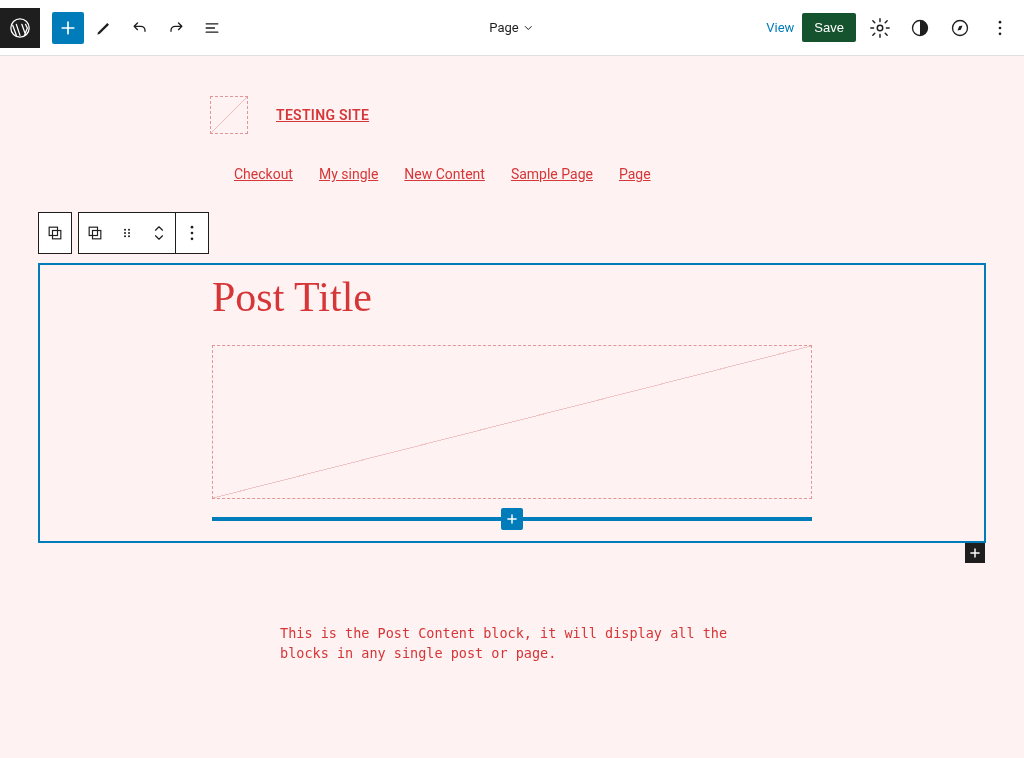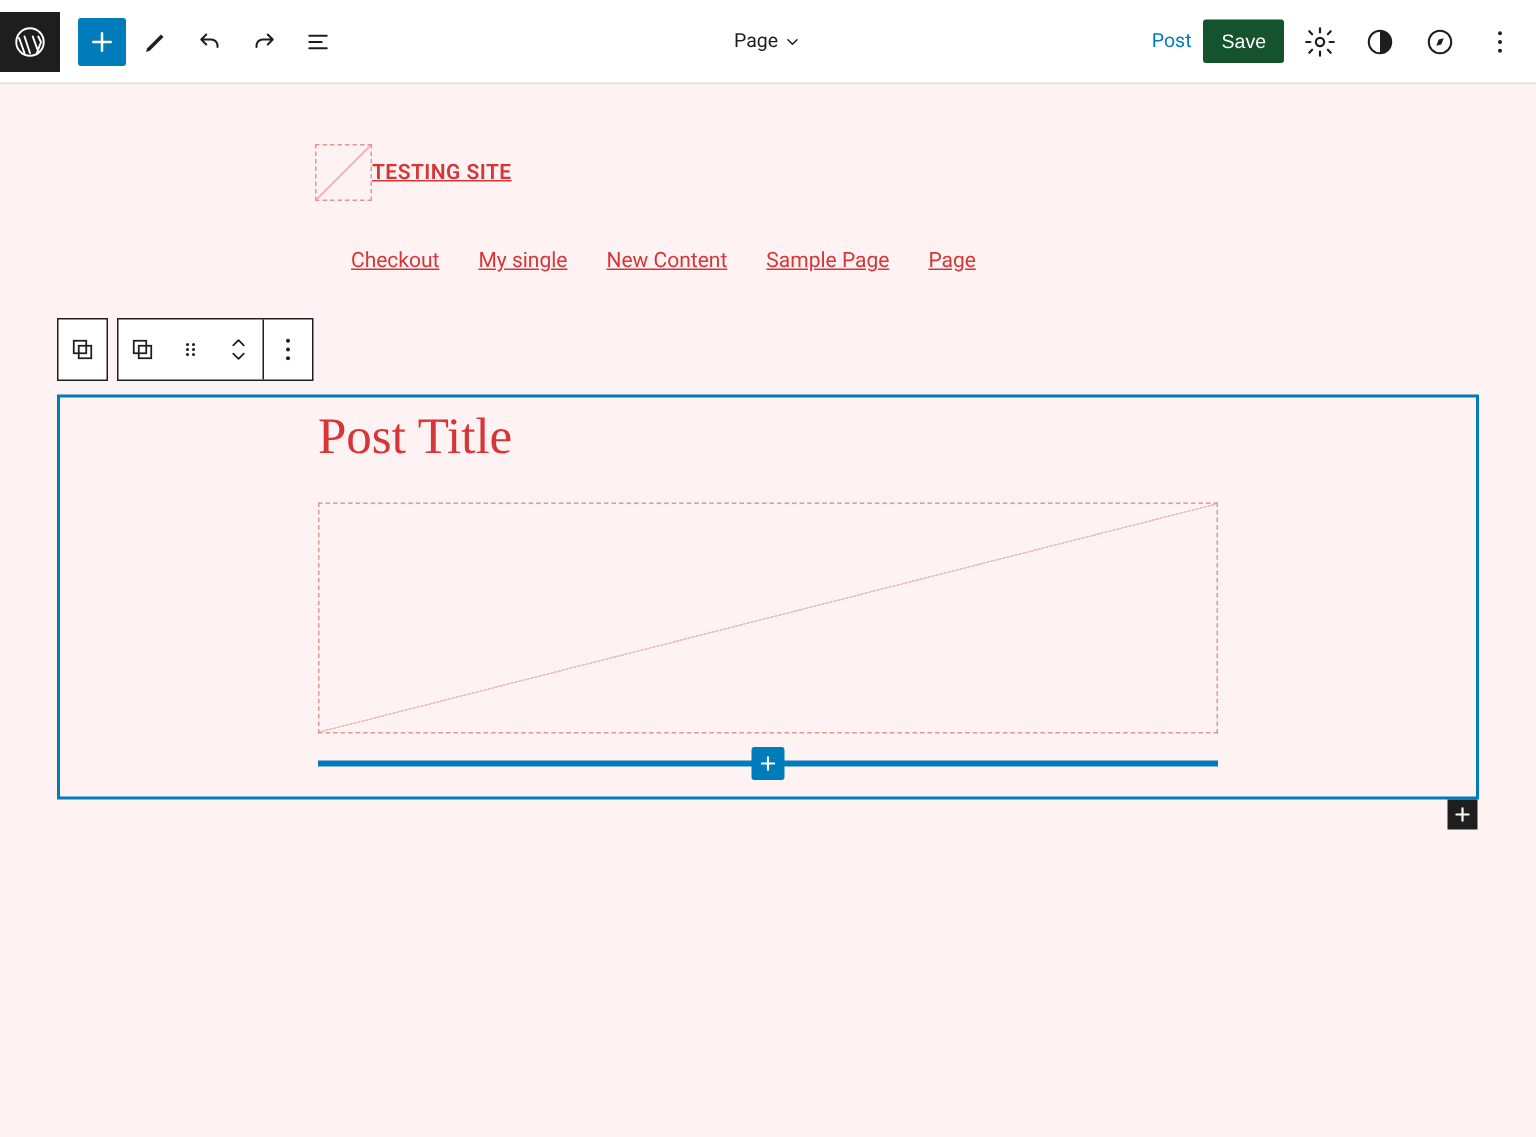--- a/index.html
+++ b/index.html
@@ -15,39 +15,39 @@
   .tb-center { position: absolute; left: 50%; transform: translateX(-50%); display: flex; align-items: center; gap: 4px; font-size: 13px; color: #1e1e1e; }
   .tb-right { margin-left: auto; display: flex; align-items: center; gap: 8px; padding-right: 8px; }
   .link-view { color: #007cba; font-size: 13px; cursor: pointer; }
   .btn-save { background: #14532d; color: #fff; border: none; padding: 7px 12px; font-size: 13px; border-radius: 2px; cursor: pointer; }
 
   
   .canvas { padding: 0; }
 
   
   .site-header { padding: 40px 0 0 210px; }
-  .site-id { display: flex; align-items: center; }
+  .site-id { display: flex; align-items: center; gap: 28px; }
   .logo-ph { width: 38px; height: 38px; border: 1px dashed #e29696; position: relative; background: #fff2f2; }
   .logo-ph::before { content: ""; position: absolute; inset: 0; background:
     linear-gradient(to bottom right, transparent calc(50% - .5px), #e29696 calc(50% - .5px), #e29696 calc(50% + .5px), transparent calc(50% + .5px)); opacity: .6; }
   .site-title { color: #d63638; font-size: 14px; font-weight: 600; text-decoration: underline; letter-spacing: .3px; }
   .site-nav { display: flex; gap: 26px; margin-top: 32px; margin-left: 24px; text-align: right; }
   .site-nav a { color: #d63638; font-size: 14px; text-decoration: underline; cursor: pointer; }
 
   
   .block-toolbar { display: flex; margin: 30px 0 0 38px; }
   .bt-group { background: #fff; border: 1px solid #1e1e1e; height: 42px; display: flex; align-items: center; }
   .bt-group + .bt-group { margin-left: 6px; }
   .bt-btn { width: 32px; height: 40px; display: flex; align-items: center; justify-content: center; cursor: pointer; }
   .bt-sep { width: 1px; height: 40px; background: #1e1e1e; }
   .mover-stack { display: flex; flex-direction: column; gap: 0; line-height: 1; font-size: 12px; color: #1e1e1e; }
 
   
   .selected-block { margin: 9px 38px 0 38px; border: 2px solid #007cba; padding: 0 172px 20px 172px; position: relative; }
-  .post-title { color: #d63638; font-size: 34px; font-weight: 400; padding: 8px 0 24px 0; font-family: Georgia, serif; }
+  .post-title { color: #d63638; font-size: 42px; font-weight: 400; padding: 8px 0 24px 0; font-family: Georgia, serif; }
   .featured-ph { height: 154px; border: 1px dashed #e29696; position: relative; background: #fff2f2; }
   .featured-ph::before { content: ""; position: absolute; inset: 0; background:
     linear-gradient(to bottom right, transparent calc(50% - .5px), #e29696 calc(50% - .5px), #e29696 calc(50% + .5px), transparent calc(50% + .5px)); opacity: .5; }
   .inserter-line { position: relative; height: 4px; background: #007cba; margin-top: 18px; }
   .inserter-btn { position: absolute; left: 50%; top: 50%; transform: translate(-50%, -50%); width: 22px; height: 22px; background: #007cba; color: #fff; display: flex; align-items: center; justify-content: center; font-size: 18px; font-weight: 700; cursor: pointer; border-radius: 2px; }
   .appender { position: absolute; right: -1px; bottom: -22px; width: 20px; height: 20px; background: #1e1e1e; color: #fff; display: flex; align-items: center; justify-content: center; font-size: 16px; cursor: pointer; }
 
   
   .post-content { margin: 80px 0 0 280px; max-width: 470px; font-family: "Menlo", "Consolas", monospace; font-size: 13.5px; line-height: 1.5; color: #d63638; }
   .post-content p + p { margin-top: 26px; }
@@ -91,21 +91,21 @@
   </div>
 
   <div class="tb-center">
     <span>Page</span>
     <svg width="12" height="12" viewBox="0 0 24 24">
         <path d="M6 9l6 6 6-6" stroke="#1e1e1e" stroke-width="2" fill="none" stroke-linecap="round" stroke-linejoin="round"></path>
       </svg>
   </div>
 
   <div class="tb-right">
-    <span class="link-view">Post</span>
+    <span class="link-view">View</span>
     <button class="btn-save">Save</button>
     <div class="btn-icon">
       <svg width="22" height="22" viewBox="0 0 24 24">
           <circle cx="12" cy="12" r="3" stroke="#1e1e1e" stroke-width="1.6" fill="none"></circle>
           <path d="M12 2v3M12 19v3M4.2 4.2l2.1 2.1M17.7 17.7l2.1 2.1M2 12h3M19 12h3M4.2 19.8l2.1-2.1M17.7 6.3l2.1-2.1" stroke="#1e1e1e" stroke-width="1.6" stroke-linecap="round"></path>
         </svg>
     </div>
     <div class="btn-icon">
       <svg width="20" height="20" viewBox="0 0 24 24">
           <circle cx="12" cy="12" r="9" stroke="#1e1e1e" stroke-width="1.6" fill="none"></circle>
@@ -202,15 +202,16 @@
       </div>
     </div>
     <div class="appender">
       <svg width="14" height="14" viewBox="0 0 24 24">
           <path d="M12 5v14M5 12h14" stroke="white" stroke-width="2.5" stroke-linecap="round"></path>
         </svg>
     </div>
   </div>
 
   <div class="post-content">
+    <p>This is the Post Content block, it will display all the blocks in any single post or page.</p>
   </div>
 
 </div>
 
 </body></html>

